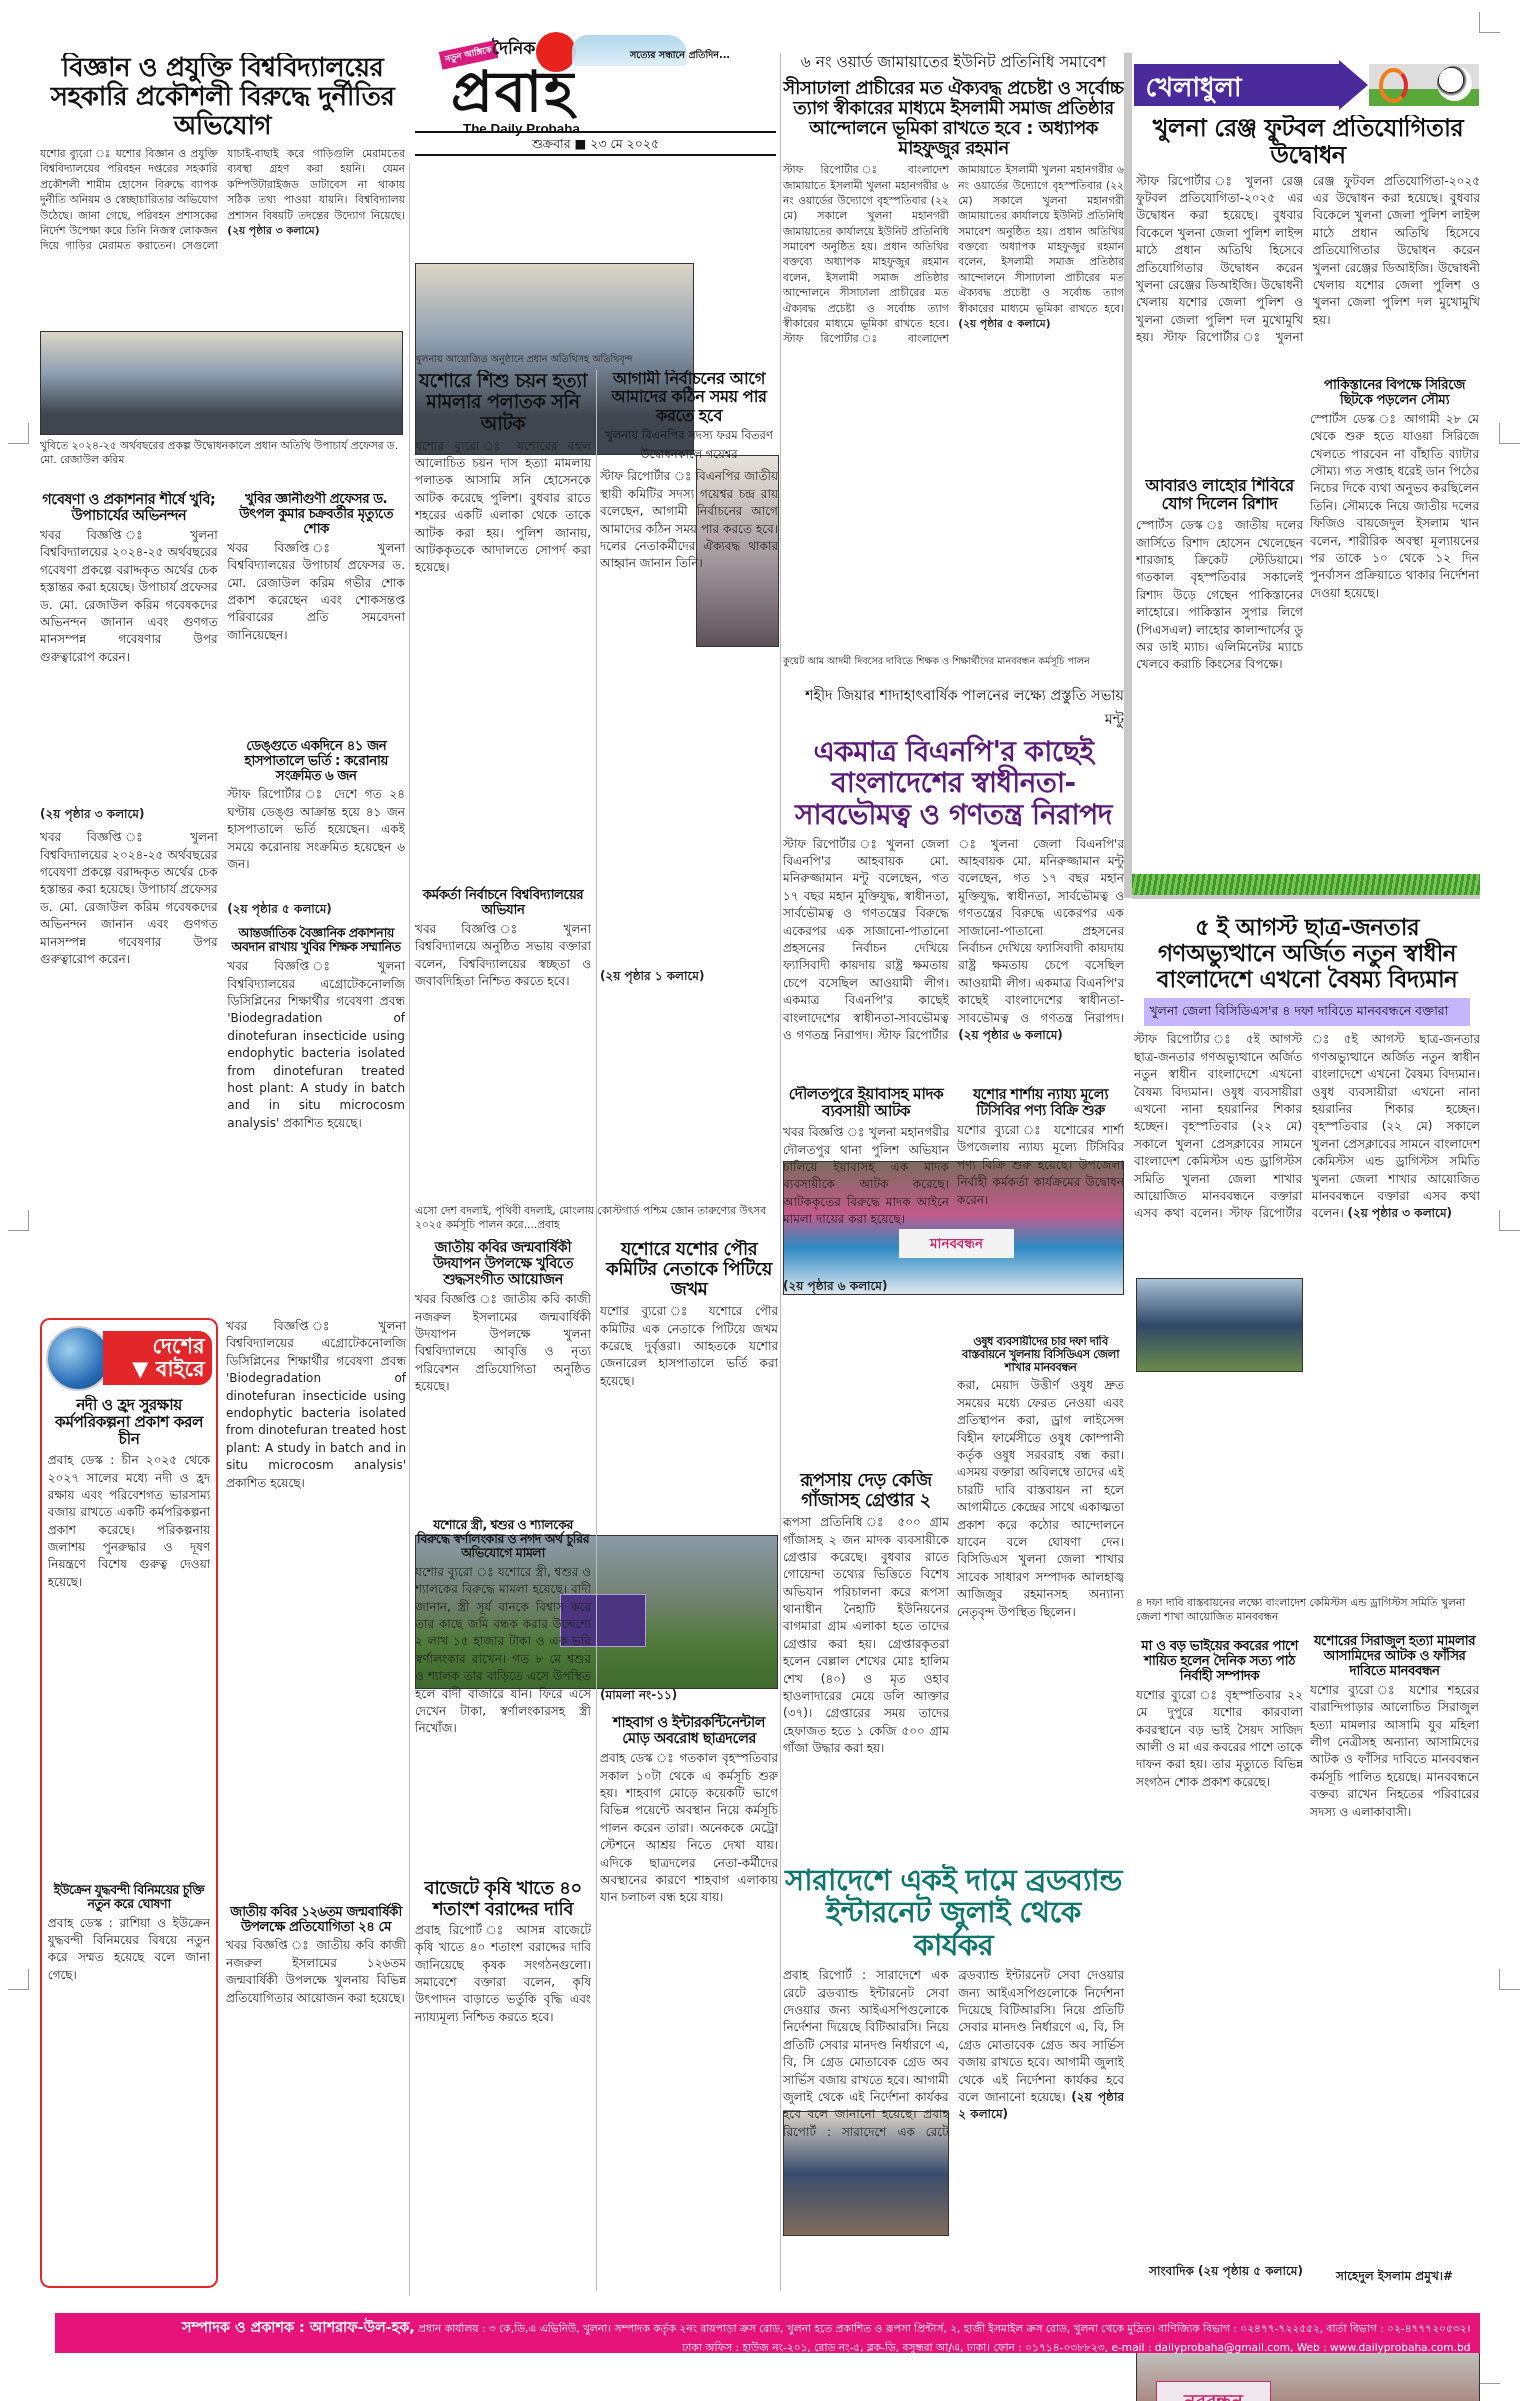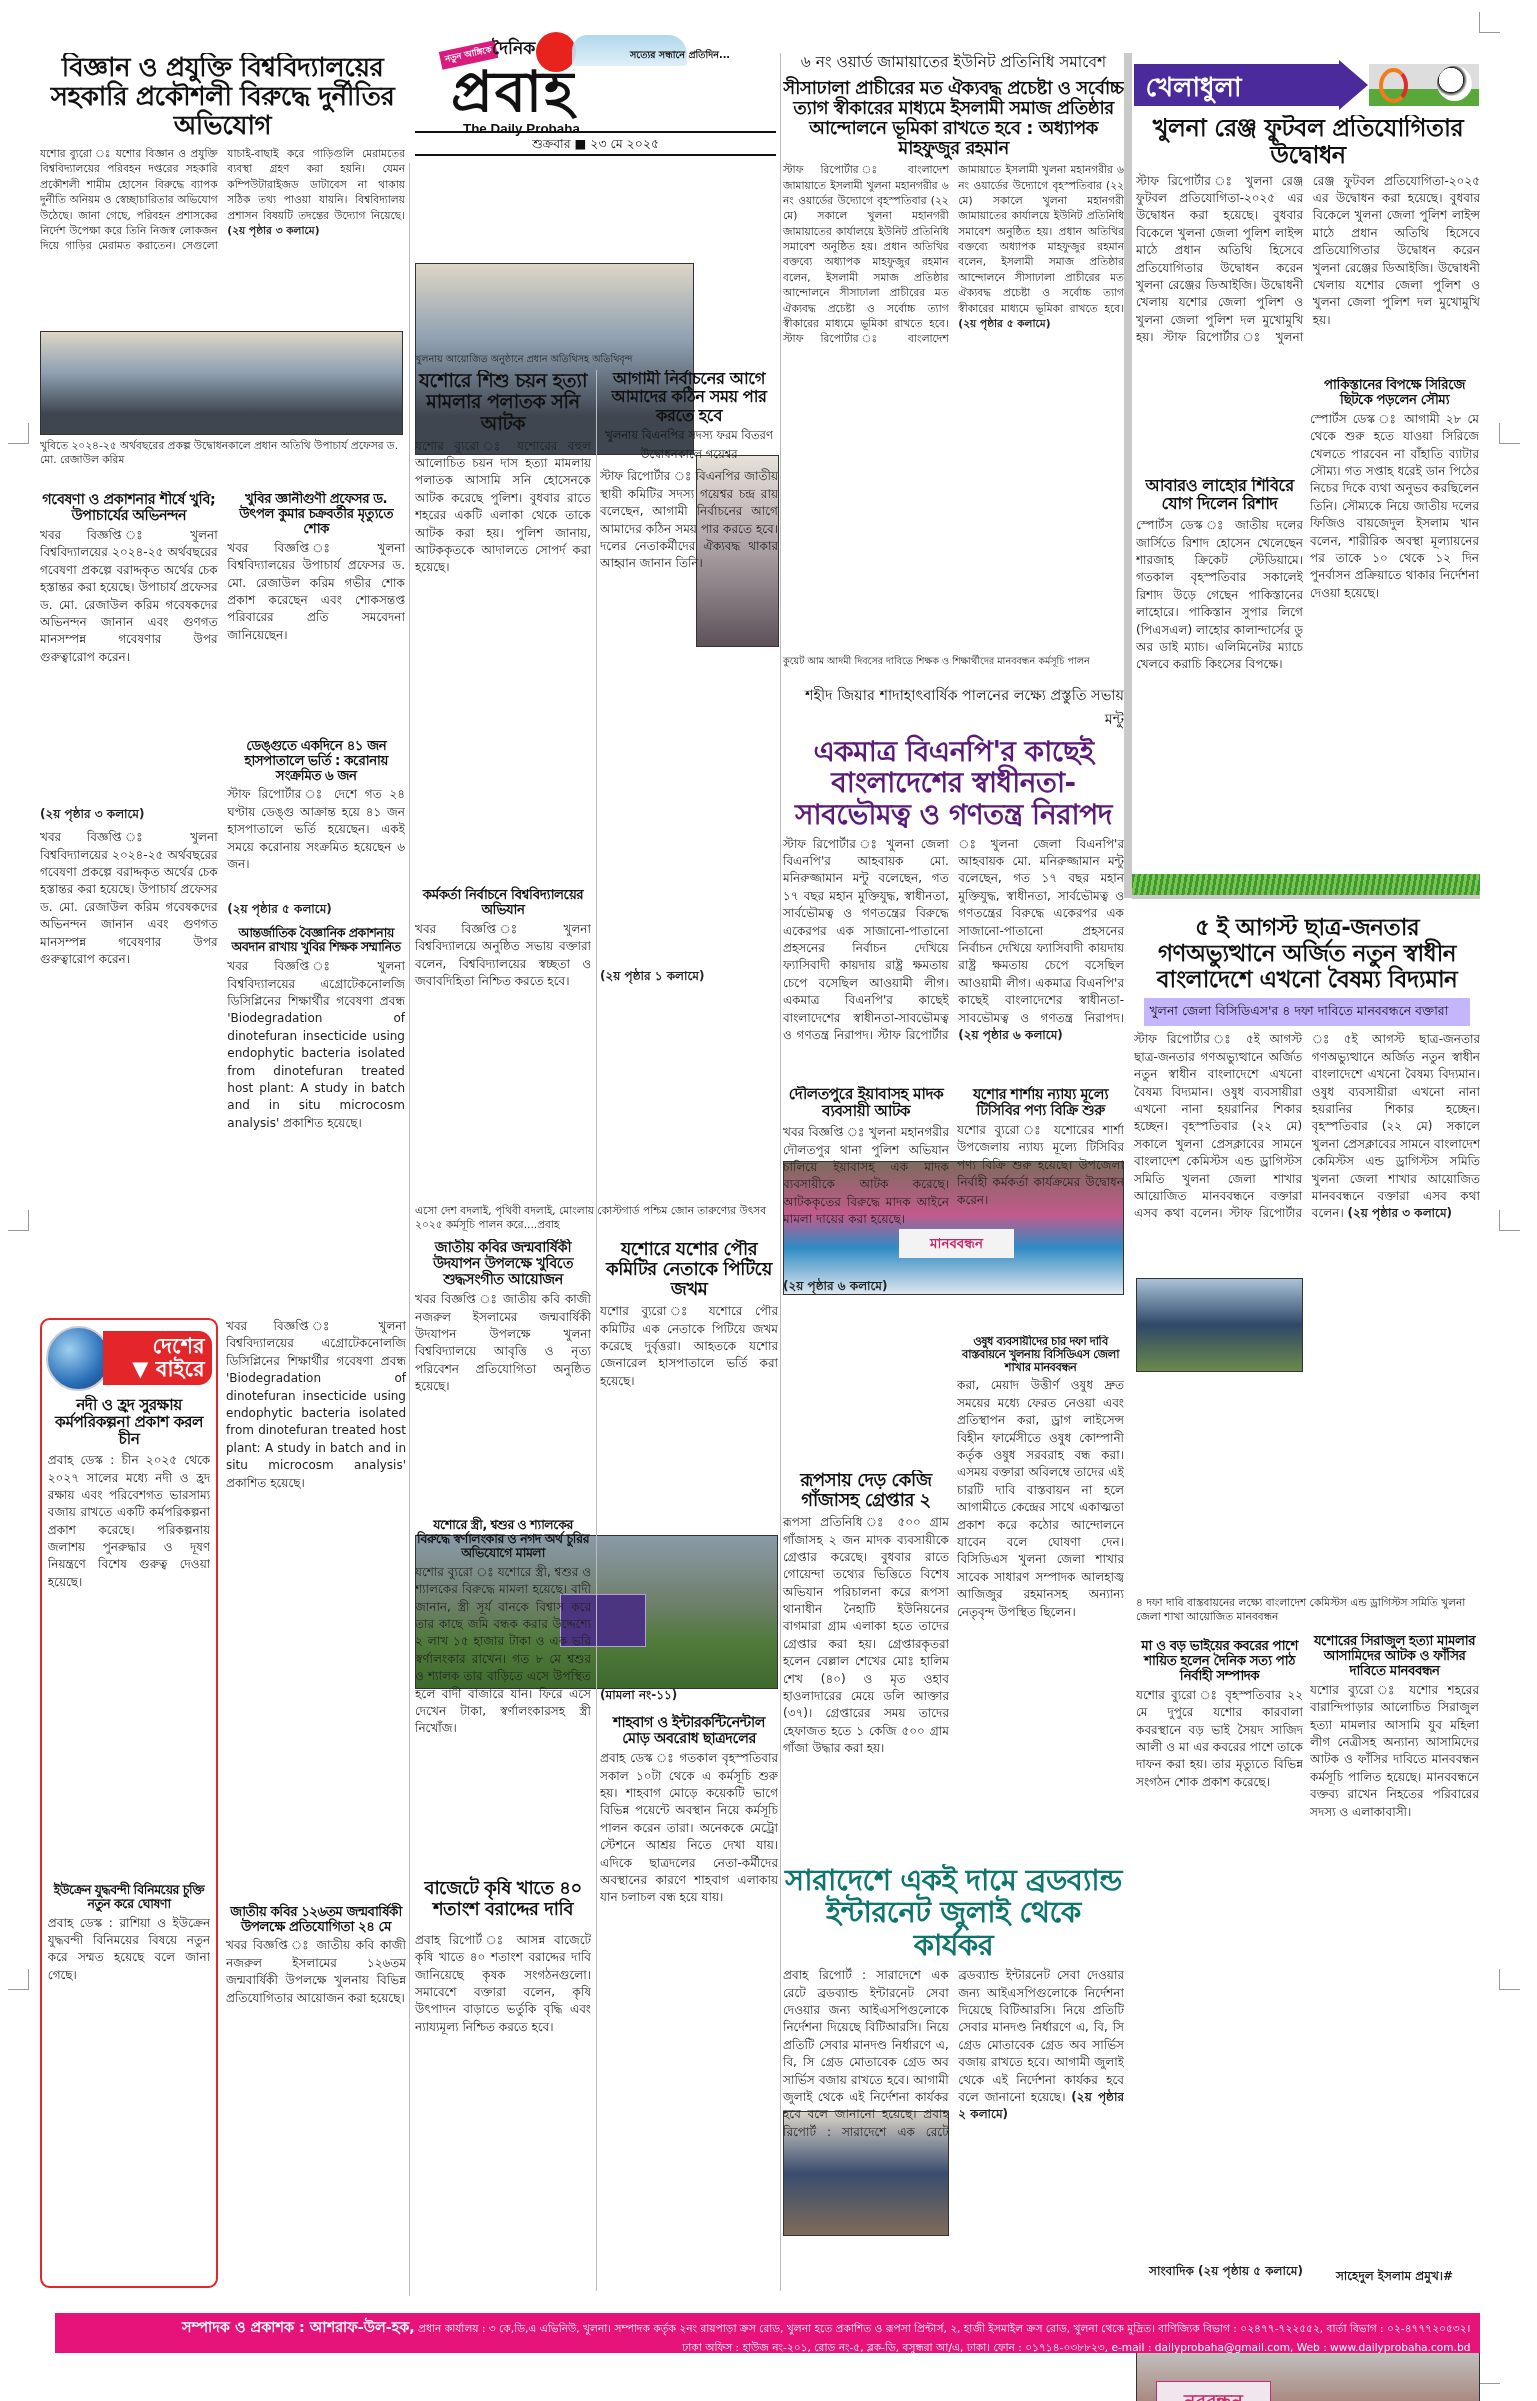--- a/index.html
+++ b/index.html
@@ -135,21 +135,21 @@
   <div>
     <div class="hl" style="font-size:14.4px">জাতীয় কবির জন্মবার্ষিকী উদযাপন উপলক্ষে খুবিতে শুদ্ধসংগীত আয়োজন</div>
     <div class="body" style="margin-top:3.8px;height:221px;overflow:hidden">খবর বিজ্ঞপ্তি ঃ জাতীয় কবি কাজী নজরুল ইসলামের জন্মবার্ষিকী উদযাপন উপলক্ষে খুলনা বিশ্ববিদ্যালয়ে আবৃত্তি ও নৃত্য পরিবেশন প্রতিযোগিতা অনুষ্ঠিত হয়েছে।</div>
   </div>
   <div style="margin-top:5.8px">
     <div class="hl" style="font-size:12.5px">যশোরে স্ত্রী, শ্বশুর ও শ্যালকের বিরুদ্ধে স্বর্ণালংকার ও নগদ অর্থ চুরির অভিযোগে মামলা</div>
     <div class="body" style="margin-top:3.8px;height:307px;overflow:hidden">যশোর ব্যুরো ঃ যশোরে স্ত্রী, শ্বশুর ও শ্যালকের বিরুদ্ধে মামলা হয়েছে। বাদী জানান, স্ত্রী সূর্য বানকে বিশ্বাস করে তার কাছে জমি বন্ধক করার উদ্দেশ্যে ২ লাখ ১৫ হাজার টাকা ও এক ভরি স্বর্ণালংকার রাখেন। গত ৮ মে শ্বশুর ও শ্যালক তার বাড়িতে এসে উপস্থিত হলে বাদী বাজারে যান। ফিরে এসে দেখেন টাকা, স্বর্ণালংকারসহ স্ত্রী নিখোঁজ।</div>
   </div>
   <div style="margin-top:7.7px">
     <div class="hl" style="font-size:18px">বাজেটে কৃষি খাতে ৪০ শতাংশ বরাদ্দের দাবি</div>
-    <div class="body" style="margin-top:13px;height:288px;overflow:hidden">প্রবাহ রিপোর্ট ঃ আসন্ন বাজেটে কৃষি খাতে ৪০ শতাংশ বরাদ্দের দাবি জানিয়েছে কৃষক সংগঠনগুলো। সমাবেশে বক্তারা বলেন, কৃষি উৎপাদন বাড়াতে ভর্তুকি বৃদ্ধি এবং ন্যায্যমূল্য নিশ্চিত করতে হবে।</div>
+    <div class="body" style="margin-top:3px;height:288px;overflow:hidden">প্রবাহ রিপোর্ট ঃ আসন্ন বাজেটে কৃষি খাতে ৪০ শতাংশ বরাদ্দের দাবি জানিয়েছে কৃষক সংগঠনগুলো। সমাবেশে বক্তারা বলেন, কৃষি উৎপাদন বাড়াতে ভর্তুকি বৃদ্ধি এবং ন্যায্যমূল্য নিশ্চিত করতে হবে।</div>
   </div>
 </div>
 
 <div class="col" style="left:600px;top:1239px;width:178px;height:1047px">
   <div>
     <div class="hl" style="font-size:18px">যশোরে যশোর পৌর কমিটির নেতাকে পিটিয়ে জখম</div>
     <div class="body" style="margin-top:3.8px;height:384px;overflow:hidden">যশোর ব্যুরো ঃ যশোরে পৌর কমিটির এক নেতাকে পিটিয়ে জখম করেছে দুর্বৃত্তরা। আহতকে যশোর জেনারেল হাসপাতালে ভর্তি করা হয়েছে।</div>
     <div class="body cont">(মামলা নং-১১)</div>
   </div>
   <div style="margin-top:9.6px">

